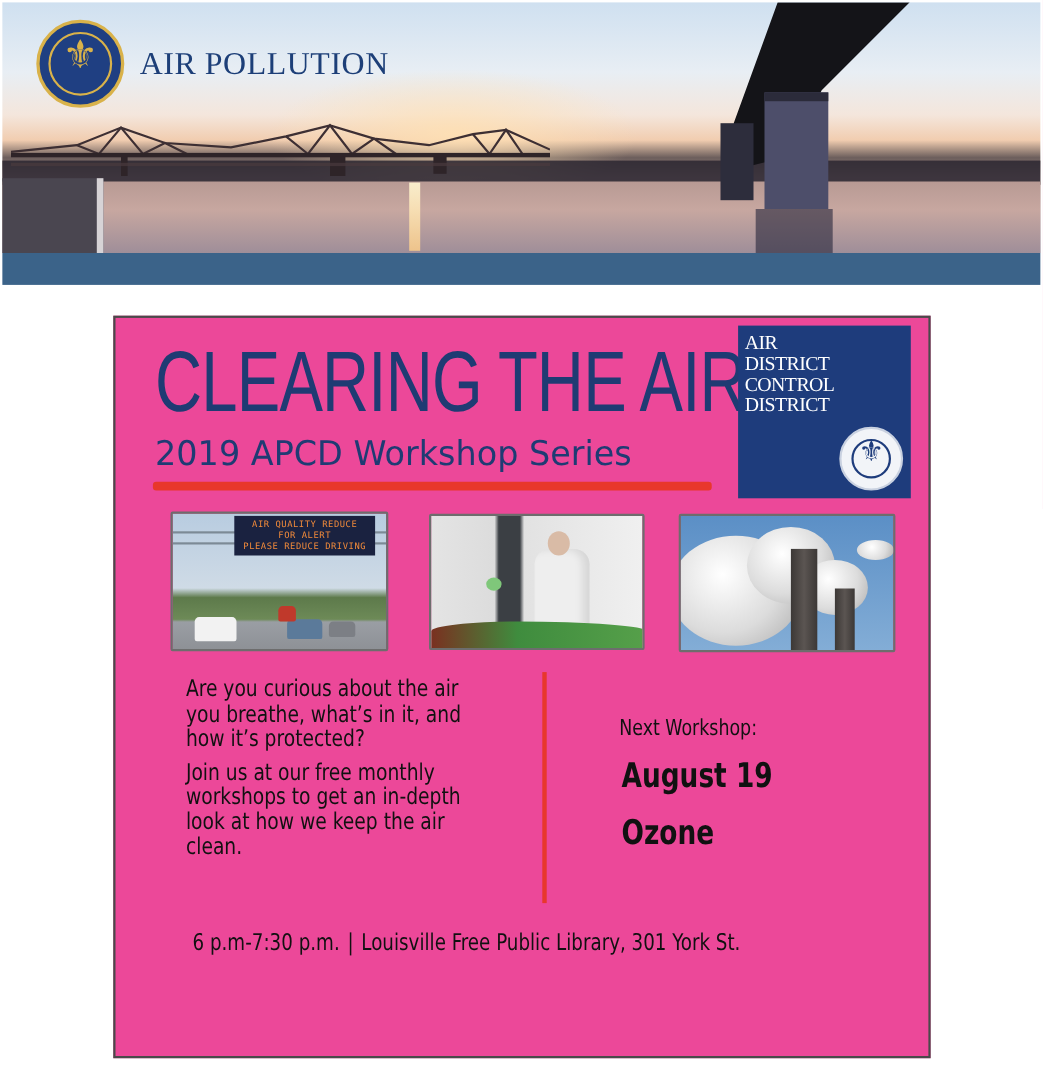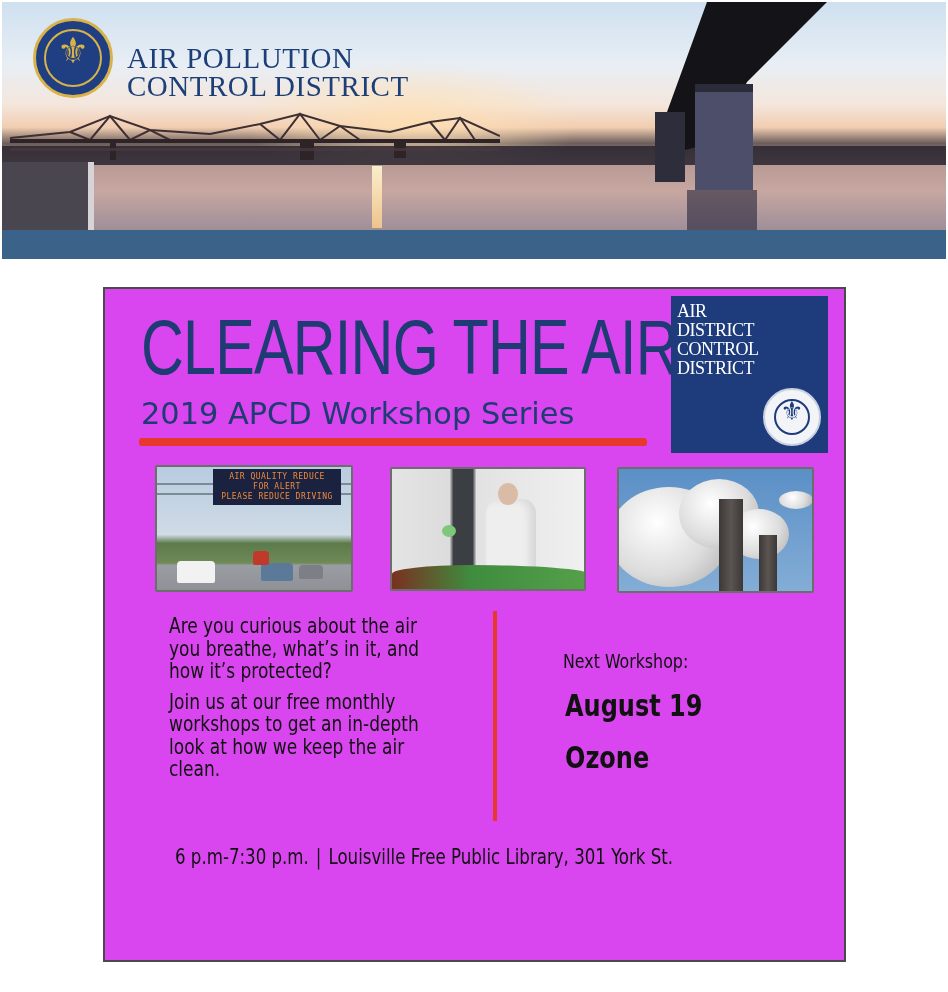--- a/index.html
+++ b/index.html
@@ -28,21 +28,21 @@
   .seal { position:absolute; left:31px; top:16px; width:80px; height:80px; border-radius:50%;
     background:#1f3f82; border:3px solid #d9b24a; box-sizing:border-box; }
   .seal-inner { position:absolute; left:8px; top:8px; width:58px; height:58px; border-radius:50%; border:2px solid #d9b24a; box-sizing:border-box; }
   .seal-fleur { position:absolute; left:0; top:10px; width:74px; text-align:center; font-size:36px; color:#d9b24a; line-height:40px; font-family:"DejaVu Sans", sans-serif; }
 
   .banner-title { position:absolute; left:125px; top:42px; color:#1d3f78; font-family:"Liberation Serif", serif;
     font-size:29px; line-height:28px; letter-spacing:0.5px; }
   .banner-title div { white-space:nowrap; }
 
   
-  .flyer { position:absolute; left:103px; top:287px; width:739px; height:671px; border:2px solid #4a4a4a; background:#d946ef; box-sizing:content-box; }
+  .flyer { position:absolute; left:103px; top:287px; width:739px; height:671px; border:2px solid #4a4a4a; background:#ec4899; box-sizing:content-box; }
 
   .flyer-title { position:absolute; left:36px; top:18px; font-family:"Liberation Sans Narrow","Liberation Sans", sans-serif;
     font-size:78px; line-height:80px; color:#1f3b73; letter-spacing:-1px; transform:scaleX(0.76); transform-origin:left top; white-space:nowrap; font-weight:normal; }
   .flyer-subtitle { position:absolute; left:36px; top:106px; font-family:"DejaVu Sans", sans-serif;
     font-size:31px; line-height:36px; color:#1f3b73; white-space:nowrap; transform:scaleX(0.98); transform-origin:left top; }
   .red-rule { position:absolute; left:34px; top:149px; width:508px; height:8px; background:#e8372c; border-radius:3px; }
 
   .apcd-logo { position:absolute; left:566px; top:7px; width:157px; height:157px; background:#1e3c7c; }
   .apcd-logo-text { position:absolute; left:6px; top:6px; color:#fff; font-family:"Liberation Serif", serif; font-size:18px; line-height:19px; letter-spacing:-0.5px; }
   .apcd-logo-text div { white-space:nowrap; }
@@ -122,21 +122,20 @@
     </svg>
   </div>
 
   <div class="seal">
     <div class="seal-inner"></div>
     <div class="seal-fleur">⚜</div>
   </div>
 
   <div class="banner-title">
     <div>AIR POLLUTION</div>
-    <div>CONTROL DISTRICT</div>
   </div>
 
   <div class="blue-strip"></div>
 </div>
 
 <div class="flyer">
 
   <div class="flyer-title">CLEARING THE AIR</div>
   <div class="flyer-subtitle">2019 APCD Workshop Series</div>
   <div class="red-rule"></div>

